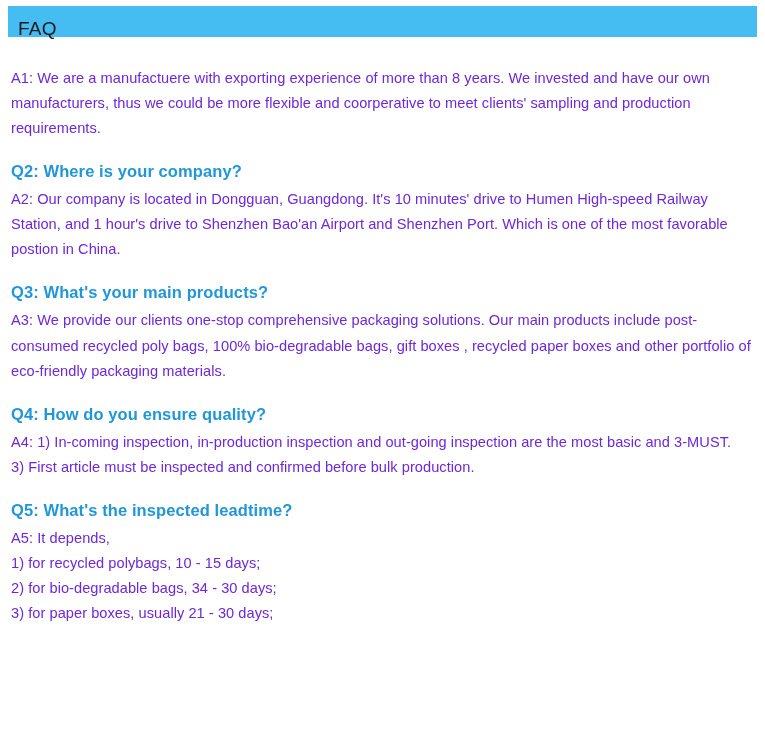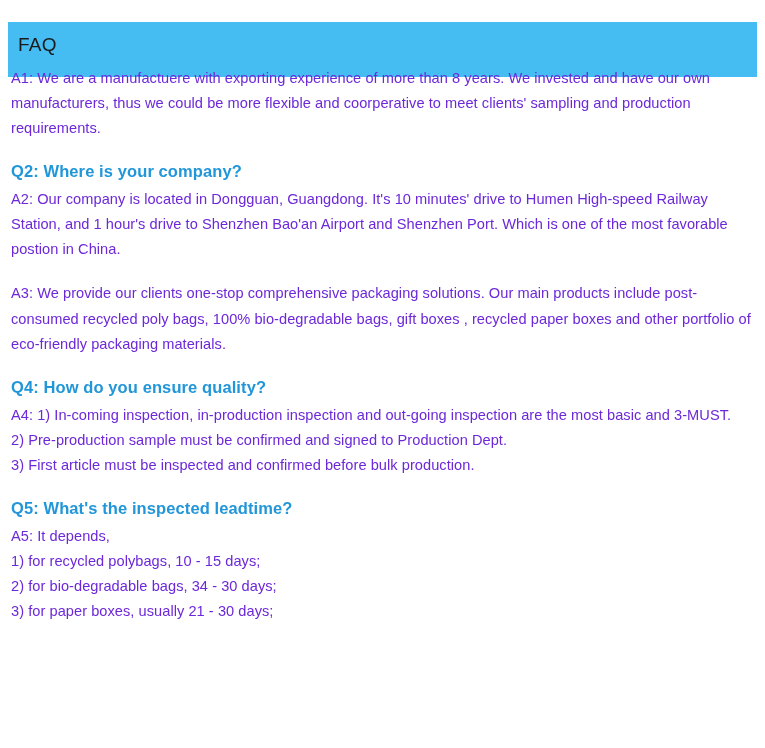--- a/index.html
+++ b/index.html
@@ -18,24 +18,23 @@
     position: relative;
     width: 765px;
     height: 748px;
     box-sizing: border-box;
   }
   .faq-header {
     position: absolute;
     left: 8px;
     top: 6px;
     width: 749px;
-    height: 55px;
+    height: 31px;
     background: #45bdf3;
     box-sizing: border-box;
-    margin-top: 16px;
   }
   .faq-header-title {
     position: absolute;
     left: 10px;
     top: 12px;
     font-size: 19px;
     color: #1a1a1a;
     font-family: "Liberation Sans", sans-serif;
     letter-spacing: 0.2px;
   }
@@ -85,30 +84,30 @@
     </div>
 
     <div class="qa-block">
       <p class="qa-question">Q2: Where is your company?</p>
       <p class="qa-answer">
         <span class="line">A2: Our company is located in Dongguan, Guangdong. It's 10 minutes' drive to Humen High-speed Railway Station, and 1 hour's drive to Shenzhen Bao'an Airport and Shenzhen Port. Which is one of the most favorable postion in China.</span>
       </p>
     </div>
 
     <div class="qa-block">
+      <p class="qa-question">Q3: What's your main products?</p>
       <p class="qa-answer">
         <span class="line">A3: We provide our clients one-stop comprehensive packaging solutions. Our main products include post-consumed recycled poly bags, 100% bio-degradable bags, gift boxes , recycled paper boxes and other portfolio of eco-friendly packaging materials.</span>
       </p>
     </div>
 
     <div class="qa-block">
       <p class="qa-question">Q4: How do you ensure quality?</p>
       <p class="qa-answer">
         <span class="line">A4: 1) In-coming inspection, in-production inspection and out-going inspection are the most basic and 3-MUST.</span>
-        <span class="line">2) Pre-production sample must be confirmed and signed to Production Dept.</span>
         <span class="line">3) First article must be inspected and confirmed before bulk production.</span>
       </p>
     </div>
 
     <div class="qa-block">
       <p class="qa-question">Q5: What's the inspected leadtime?</p>
       <p class="qa-answer">
         <span class="line">A5: It depends,</span>
         <span class="line">1) for recycled polybags, 10 - 15 days;</span>
         <span class="line">2) for bio-degradable bags, 34 - 30 days;</span>

